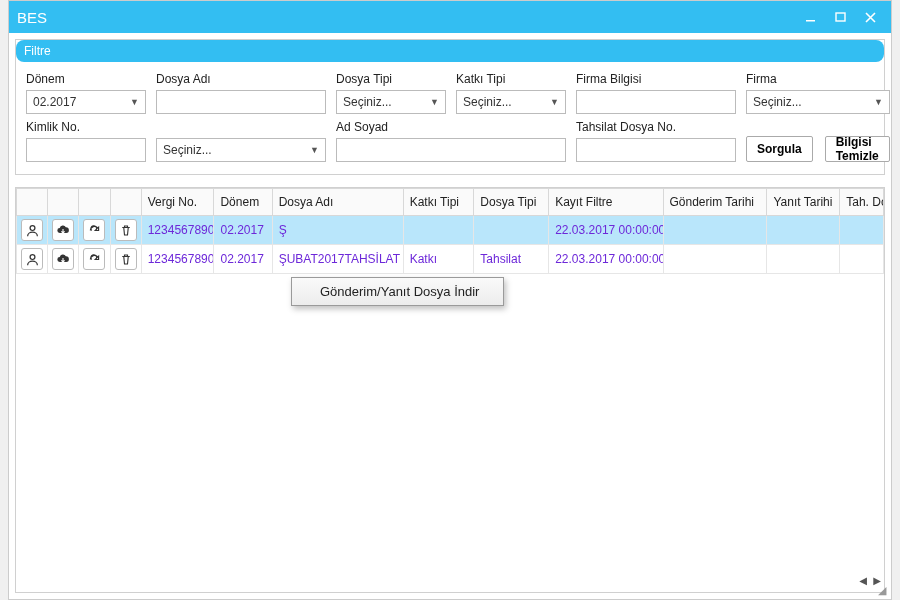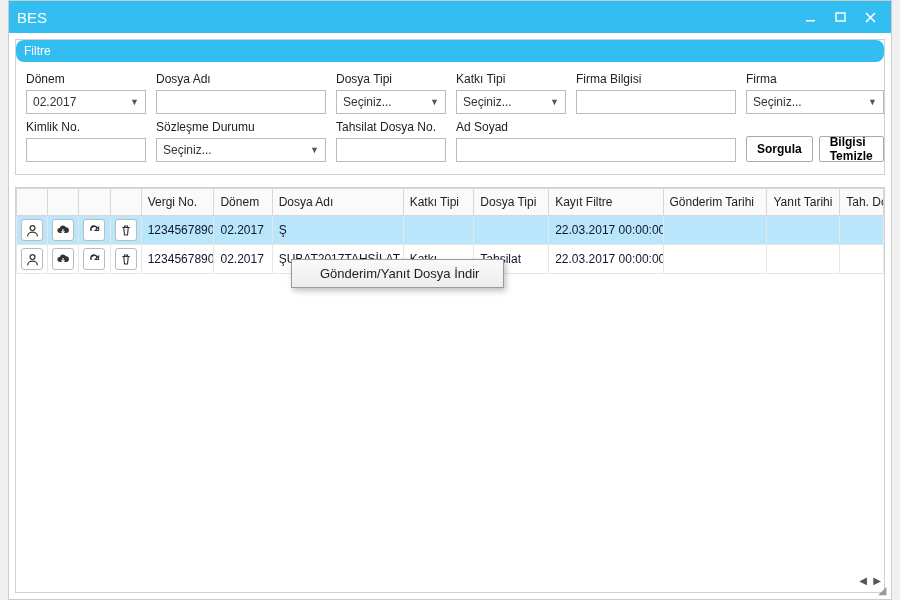--- a/index.html
+++ b/index.html
@@ -36,37 +36,37 @@
     align-items: end;
   }
   .fld { display: flex; flex-direction: column; }
   .fld label { font-size: 12px; color: #222; margin-bottom: 4px; }
   .inp, .sel {
     height: 24px; border: 1px solid #bbb; font-size: 12px;
     padding: 2px 6px; background: #fff; color: #333;
     display: flex; align-items: center; justify-content: space-between;
   }
   .sel .caret { font-size: 9px; color: #555; }
-  .btns-cell { display: flex; gap: 6px; justify-content: flex-end; }
+  .btns-cell { display: flex; gap: 12px; justify-content: flex-end; }
   .btn {
     height: 26px; padding: 0 10px; border: 1px solid #aaa;
     background: #fff; font-size: 12px; font-weight: 600;
     display: flex; align-items: center; cursor: pointer; border-radius: 2px;
   }
   .grid-panel { margin: 6px; border: 1px solid #d0d0d0; flex: 1; display: flex; flex-direction: column; }
   .grid-body { flex: 1; overflow: hidden; display: flex; flex-direction: column; align-items: flex-end; }
   .grid-table { border-collapse: collapse; width: 100%; font-size: 12px; table-layout: fixed;}
   .grid-table th {
     background: #fafafa; border: 1px solid #d8d8d8; padding: 6px 6px;
     text-align: left; font-weight: 400; color: #222; white-space: nowrap;
     overflow: hidden;
   }
   .grid-table td {
     border: 1px solid #e6e6e6; padding: 4px 6px; white-space: nowrap;
-    overflow: hidden; color: #0f172a;
+    overflow: hidden; color: #6d28d9;
   }
   .grid-table tr.selected td { background: #b9e6fb; }
   .act-cell { padding: 3px !important; text-align: center; }
   .icon-btn {
     width: 22px; height: 22px; border: 1px solid #bbb; border-radius: 3px;
     background: #fff; display: inline-flex; align-items: center; justify-content: center;
     cursor: pointer; font-size: 12px;
   }
   .scroll-area { flex: 1; background: #fff; }
   .hscroll {
@@ -81,21 +81,21 @@
   .hscroll .arrow.left { left: -14px; }
   .hscroll .arrow.right { right: -14px; }
   .hscroll .track { flex:1; height: 12px; background: #ddd; border-radius: 2px; position: relative;}
   .hscroll .thumb { position: absolute; left:0; top:0; height: 12px; width: 70%; background: #bfbfbf; border-radius: 2px;}
   .context-menu {
     position: absolute;
     background: linear-gradient(#fafafa,#ececec);
     border: 1px solid #9a9a9a;
     box-shadow: 2px 3px 6px rgba(0,0,0,.25);
     font-size: 13px;
-    left: 282px; top: 258px;
+    left: 282px; top: 276px;
     z-index: 50;
   }
   .context-menu .item {
     padding: 6px 24px 6px 28px; cursor: pointer; color: #222;
   }
   .resizer {
     position: absolute; right:1px; bottom:1px; width:12px; height:12px;
     color:#999; font-size:11px; pointer-events:none; line-height:8px;
   }
 </style>
@@ -163,32 +163,31 @@
           <span>Seçiniz...</span>
           <span class="caret">▼</span>
         </div>
       </div>
 
       <div class="fld">
         <label>Kimlik No.</label>
         <input class="inp" value="" style="">
       </div>
       <div class="fld">
-        <label>Sözleşme Durumu</label>
         <div class="sel">
           <span>Seçiniz...</span>
           <span class="caret">▼</span>
         </div>
-      </div>
-      <div class="fld">
-        <label>Tahsilat Dosya No.</label>
-        <input class="inp" value="" style="">
       </div>
       <div class="fld" style="grid-column: span 2;">
         <label>Ad Soyad</label>
+        <input class="inp" value="" style="">
+      </div>
+      <div class="fld">
+        <label>Tahsilat Dosya No.</label>
         <input class="inp" value="" style="">
       </div>
       <div class="btns-cell">
         <div class="btn">Sorgula</div>
         <div class="btn">Bilgisi Temizle</div>
       </div>
     </div>
   </div>
 
   <div class="grid-panel">

